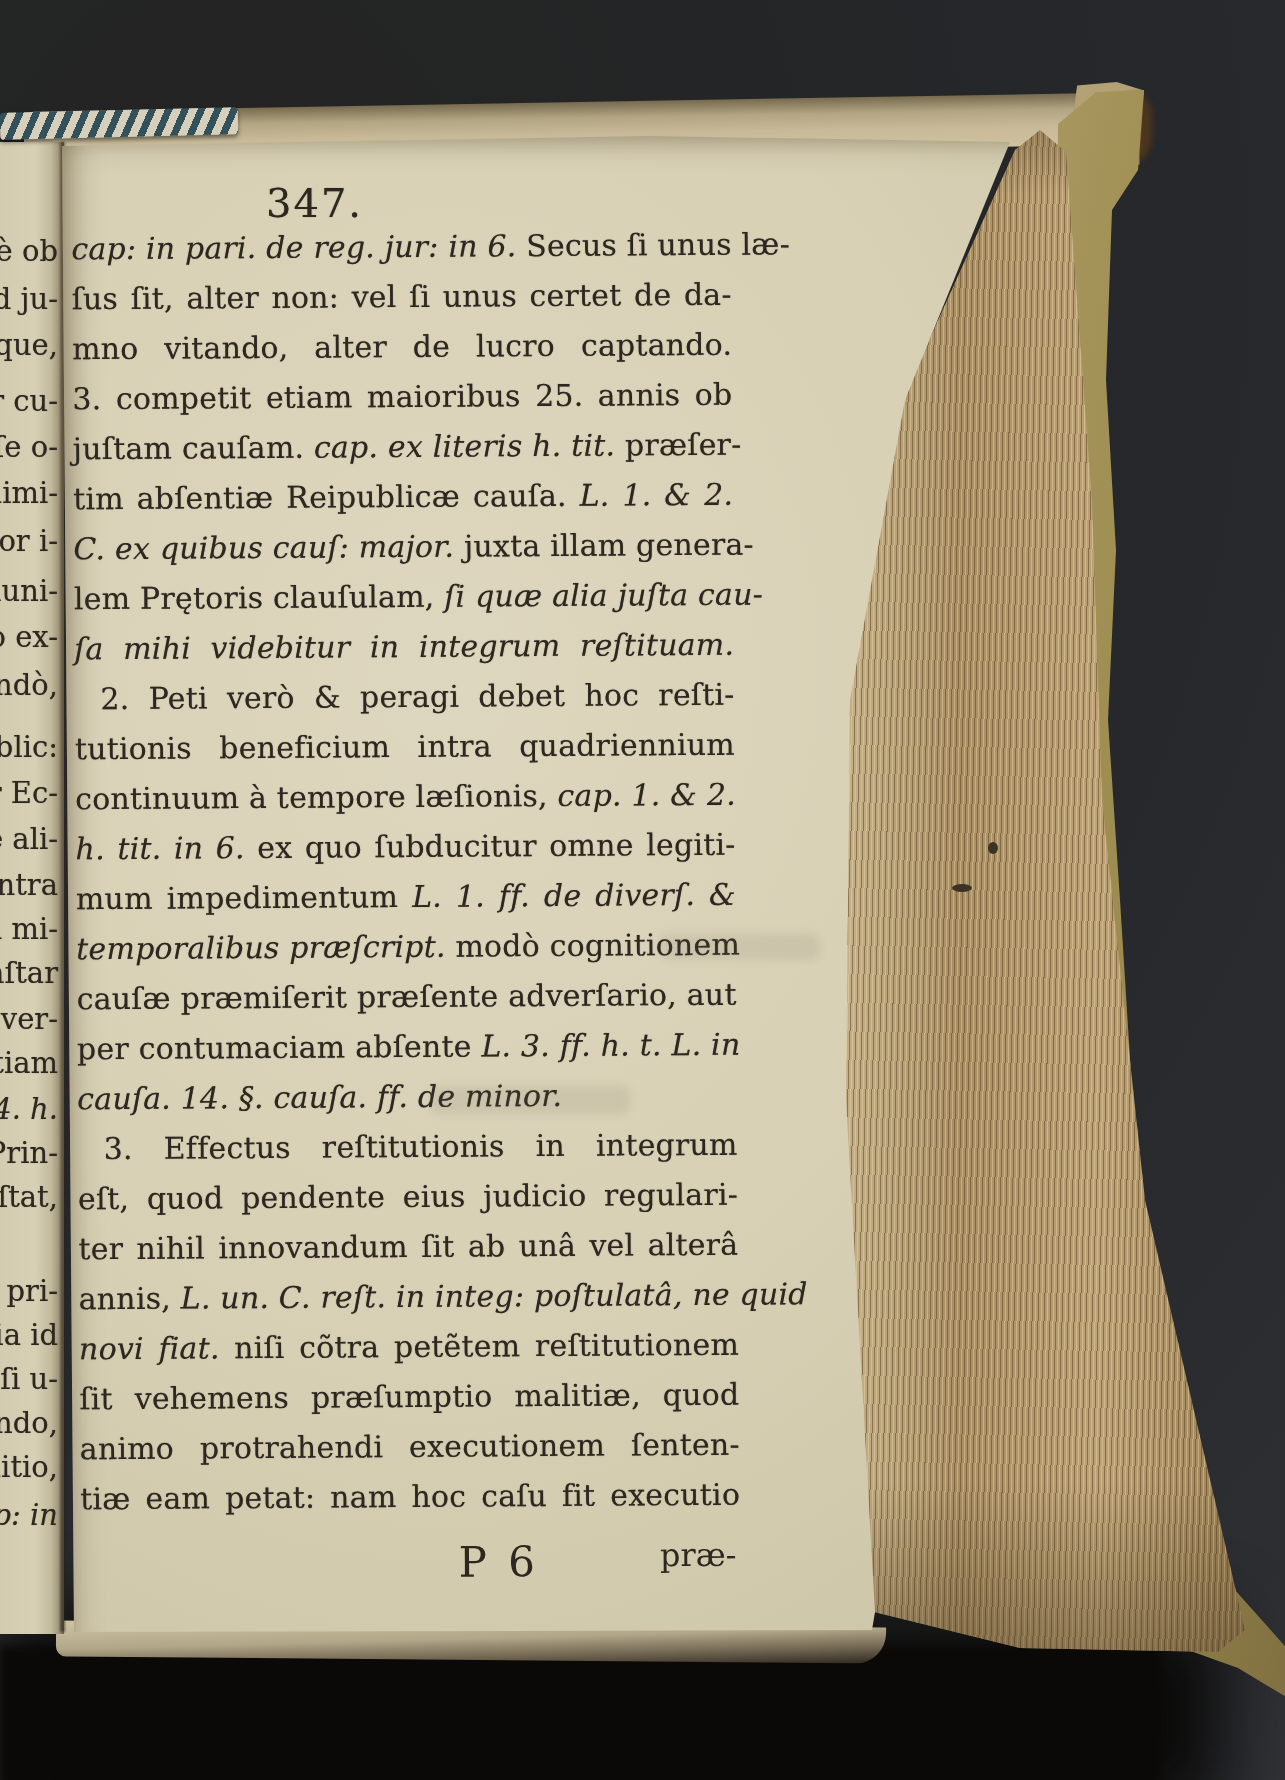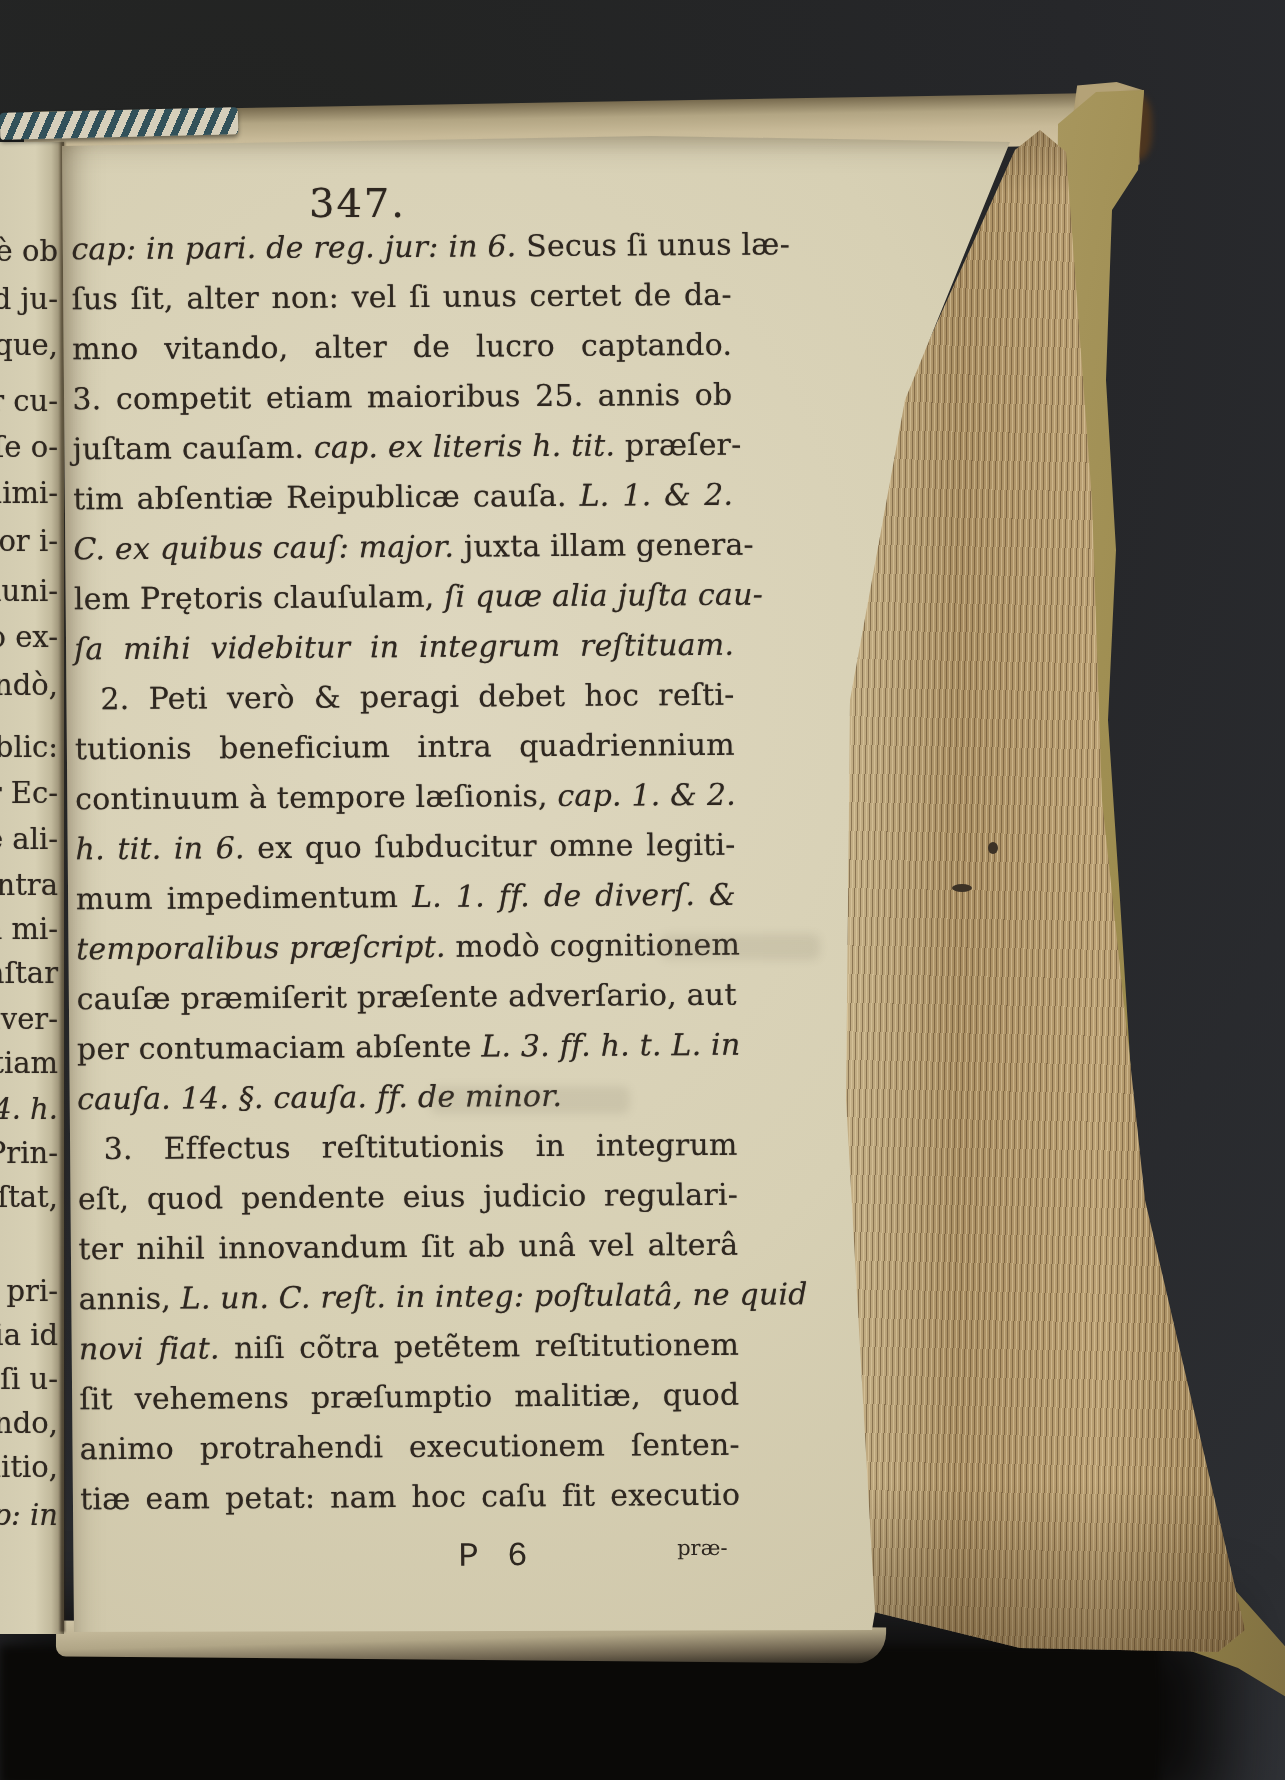--- a/index.html
+++ b/index.html
@@ -62,32 +62,32 @@
     background:linear-gradient(180deg,rgba(60,48,30,.55),rgba(60,48,30,.28) 50%,rgba(40,32,20,.6));}
 
   
   #page{left:60px;top:134px;width:960px;height:1530px;
     background:radial-gradient(130% 100% at 40% 35%, #ded7bf 0%, #d7d0b4 45%, #cfc7aa 72%, #c2b99b 90%, #b2a98b 100%);
     clip-path:polygon(2px 12px,590px 2px,950px 8px,845px 266px,790px 566px,786px 966px,
       815px 1478px,812px 1496px,14px 1498px);
     box-shadow:inset 26px 0 30px -16px rgba(80,64,40,.5),
       inset 0 24px 28px -18px rgba(100,84,55,.5),
       inset 0 -20px 24px -14px rgba(110,92,60,.45);}
-  #page-number{position:absolute;left:206px;top:46px;width:140px;text-align:right;
+  #page-number{position:absolute;left:206px;top:46px;width:140px;text-align:left;
     font-size:40px;color:var(--ink);letter-spacing:2px;text-shadow:0 0 1px rgba(46,39,32,.6);}
   #text-block{position:absolute;left:16px;top:88px;width:660px;height:1380px;
     transform:rotate(-0.4deg);}
   .line{height:50px;line-height:50px;font-size:30px;color:var(--ink);white-space:nowrap;
     text-align:justify;text-align-last:justify;letter-spacing:.2px;
     text-shadow:0 0 1px rgba(46,39,32,.55);}
   .line.nj{text-align-last:left;}
   .it{font-style:italic;}
   #footer-row{position:absolute;left:0;top:1316px;width:100%;height:50px;}
-  #signature{position:absolute;left:378px;font-size:34px;color:var(--ink);letter-spacing:4px;font-family:Liberation Mono, monospace;}
-  #catchword{position:absolute;right:13px;font-size:21px;color:var(--ink);}
+  #signature{position:absolute;left:378px;font-size:42px;color:var(--ink);letter-spacing:4px;}
+  #catchword{position:absolute;right:4px;font-size:32px;color:var(--ink);}
   .smudge{background:#6a6350;opacity:.12;filter:blur(4px);border-radius:8px;}
   #page-blot{left:262px;top:1518px;width:16px;height:11px;background:#3a342a;
     border-radius:50%;filter:blur(1px);opacity:.85;}
 
   
   #endband{left:0;top:110px;width:238px;height:27px;transform:rotate(-1.4deg);
     background:repeating-linear-gradient(115deg, var(--headband-teal) 0 7px, var(--headband-bone) 7px 15px);
     border-radius:4px;box-shadow:0 3px 4px rgba(0,0,0,.45);}
 </style>
 </head>

